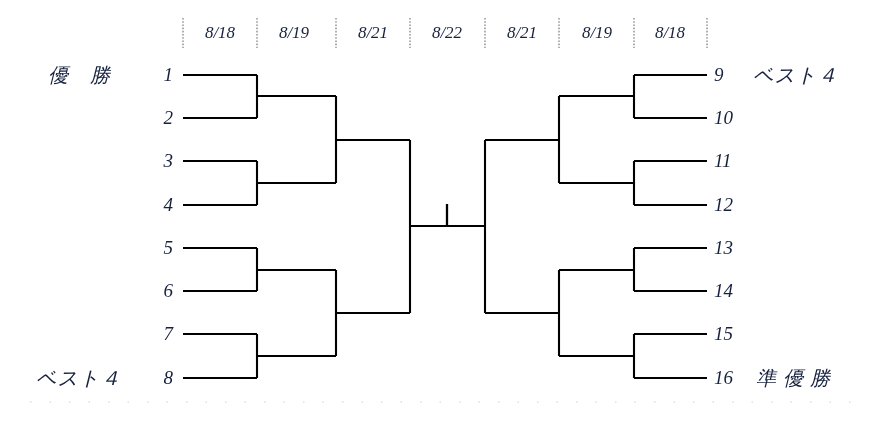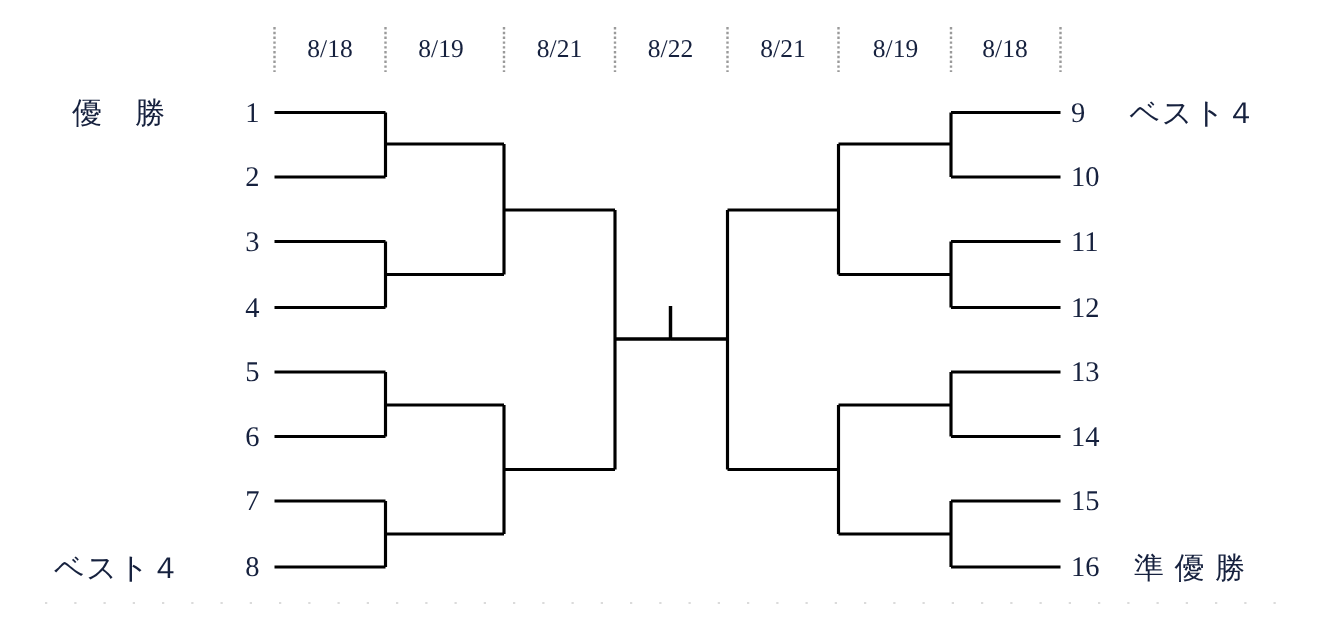--- a/index.html
+++ b/index.html
@@ -14,20 +14,21 @@
     color: #1a1a2e;
     overflow: hidden;
     position: relative;
   }
   #bracket-root {
     position: absolute;
     left: 0;
     top: 0;
     width: 887px;
     height: 421px;
+    font-style: italic;
   }
   svg { display: block; }
   .seed-num {
     font-family: "Liberation Serif", "DejaVu Serif", serif;
     font-size: 19px;
     fill: #16213e;
   }
   .date-label {
     font-family: "Liberation Serif", "DejaVu Serif", serif;
     font-size: 17px;

